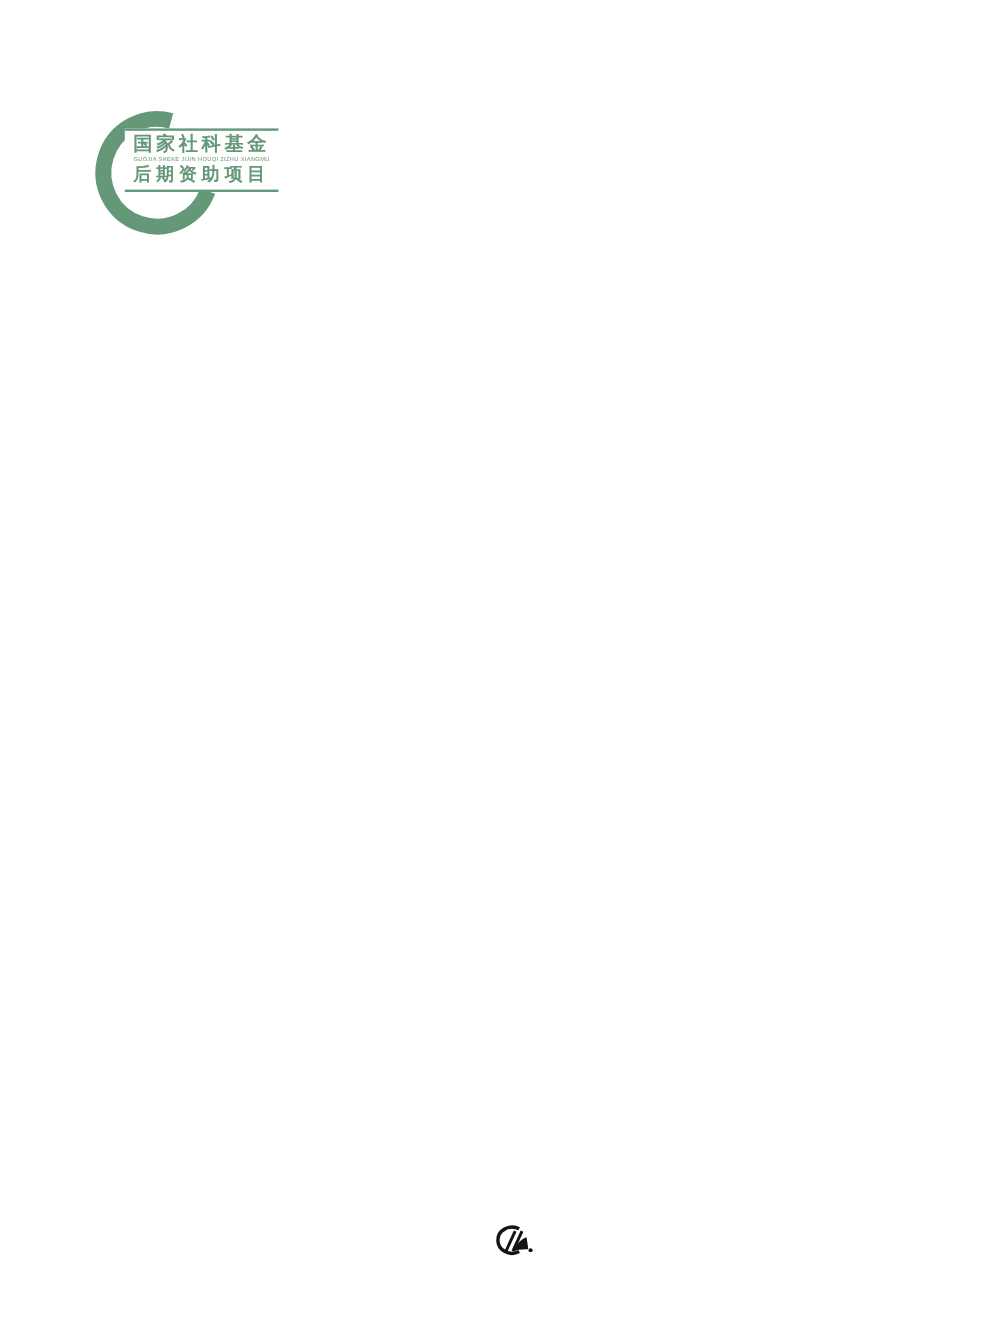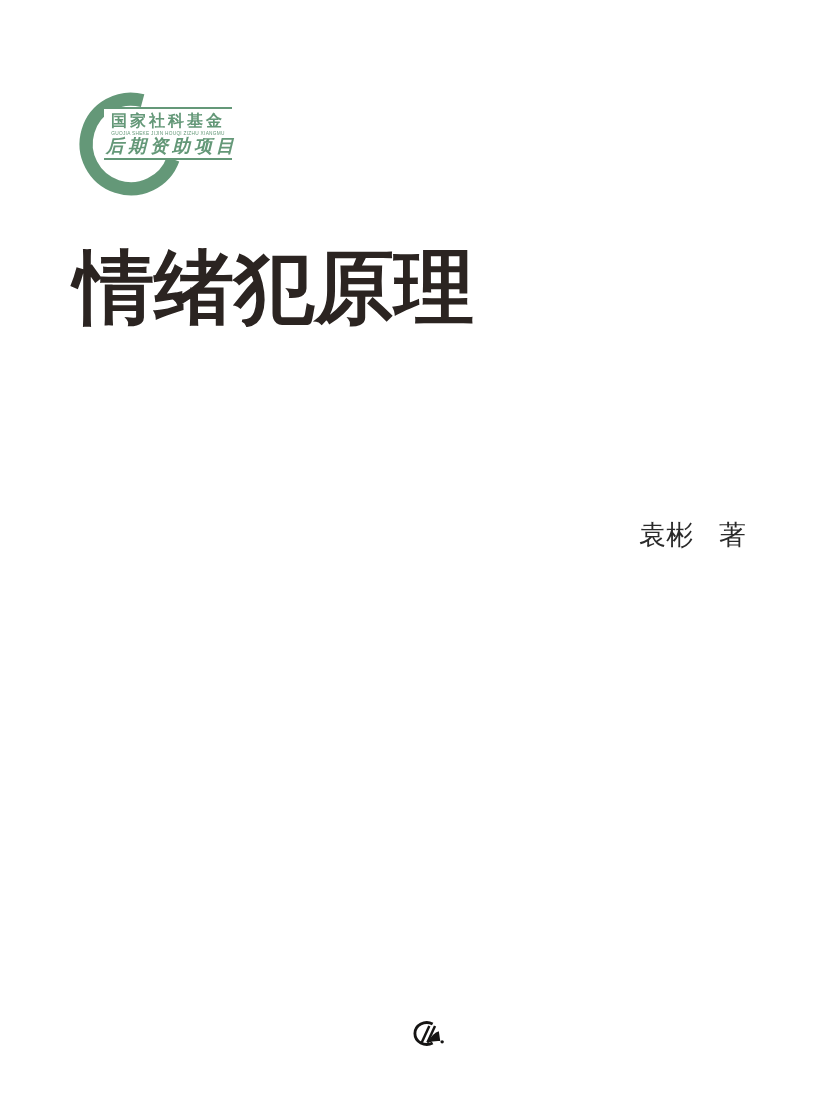--- a/index.html
+++ b/index.html
@@ -24,21 +24,21 @@
     background:#ffffff;
     border-top:2px solid var(--fund-green);
     border-bottom:2px solid var(--fund-green);
     padding:2px 2px 3px 2px;
     text-align:center;
     font-family:"Liberation Sans","DejaVu Sans",sans-serif;
     color:var(--fund-green);
   }
   .fund-line1{font-size:16px;font-weight:700;letter-spacing:3px;line-height:19px;white-space:nowrap;}
   .fund-pinyin{font-size:5px;letter-spacing:0.3px;line-height:7px;white-space:nowrap;transform:scale(.95);transform-origin:center;}
-  .fund-line2{font-size:18px;font-weight:700;letter-spacing:4px;line-height:18px;white-space:nowrap;font-style:italic;}
+  .fund-line2{font-size:15px;font-weight:700;letter-spacing:4px;line-height:18px;white-space:nowrap;}
 
   
   .title{
     position:absolute;left:74px;top:246px;margin:0;
     font-size:80px;font-weight:700;line-height:1.05;
     letter-spacing:0px;color:var(--ink);white-space:nowrap;
   }
   .subtitle{
     position:absolute;left:75px;top:396px;
     font-size:34px;color:var(--text-dark);white-space:nowrap;
@@ -72,26 +72,22 @@
     <svg class="fund-ring" width="112" height="112" viewBox="0 0 110 110" aria-hidden="true">
       <path d="M 66.4 12.5 A 44 44 0 1 0 96.3 70.0" fill="none" stroke="#649878" stroke-width="13"></path>
     </svg>
     <div class="fund-text">
       <div class="fund-line1">国家社科基金</div>
       <div class="fund-pinyin">GUOJIA SHEKE JIJIN HOUQI ZIZHU XIANGMU</div>
       <div class="fund-line2">后期资助项目</div>
     </div>
   </div>
 
-  <h1 class="title">情绪犯原理</h1>
 
 
-  <div class="author">
-    <span class="name">袁彬</span><span class="role">著</span>
-  </div>
 
   <div class="publisher">
     <svg class="publisher-logo" width="38" height="29" viewBox="0 0 40 30" aria-hidden="true">
       <path d="M 27 5 A 12.5 11.5 0 1 0 27 25" fill="none" stroke="#151413" stroke-width="3"></path>
       <path d="M 23.5 7 L 15.5 24.5" stroke="#151413" stroke-width="2.6" fill="none"></path>
       <path d="M 29.5 7 L 21.5 24.5" stroke="#151413" stroke-width="2.6" fill="none"></path>
       <path d="M 21 25 Q 27.5 14 33.5 12.5 L 35 23 Q 28 22.5 21 25 Z" fill="#151413"></path>
       <circle cx="37" cy="23.8" r="1.8" fill="#151413"></circle>
     </svg>
   </div>

